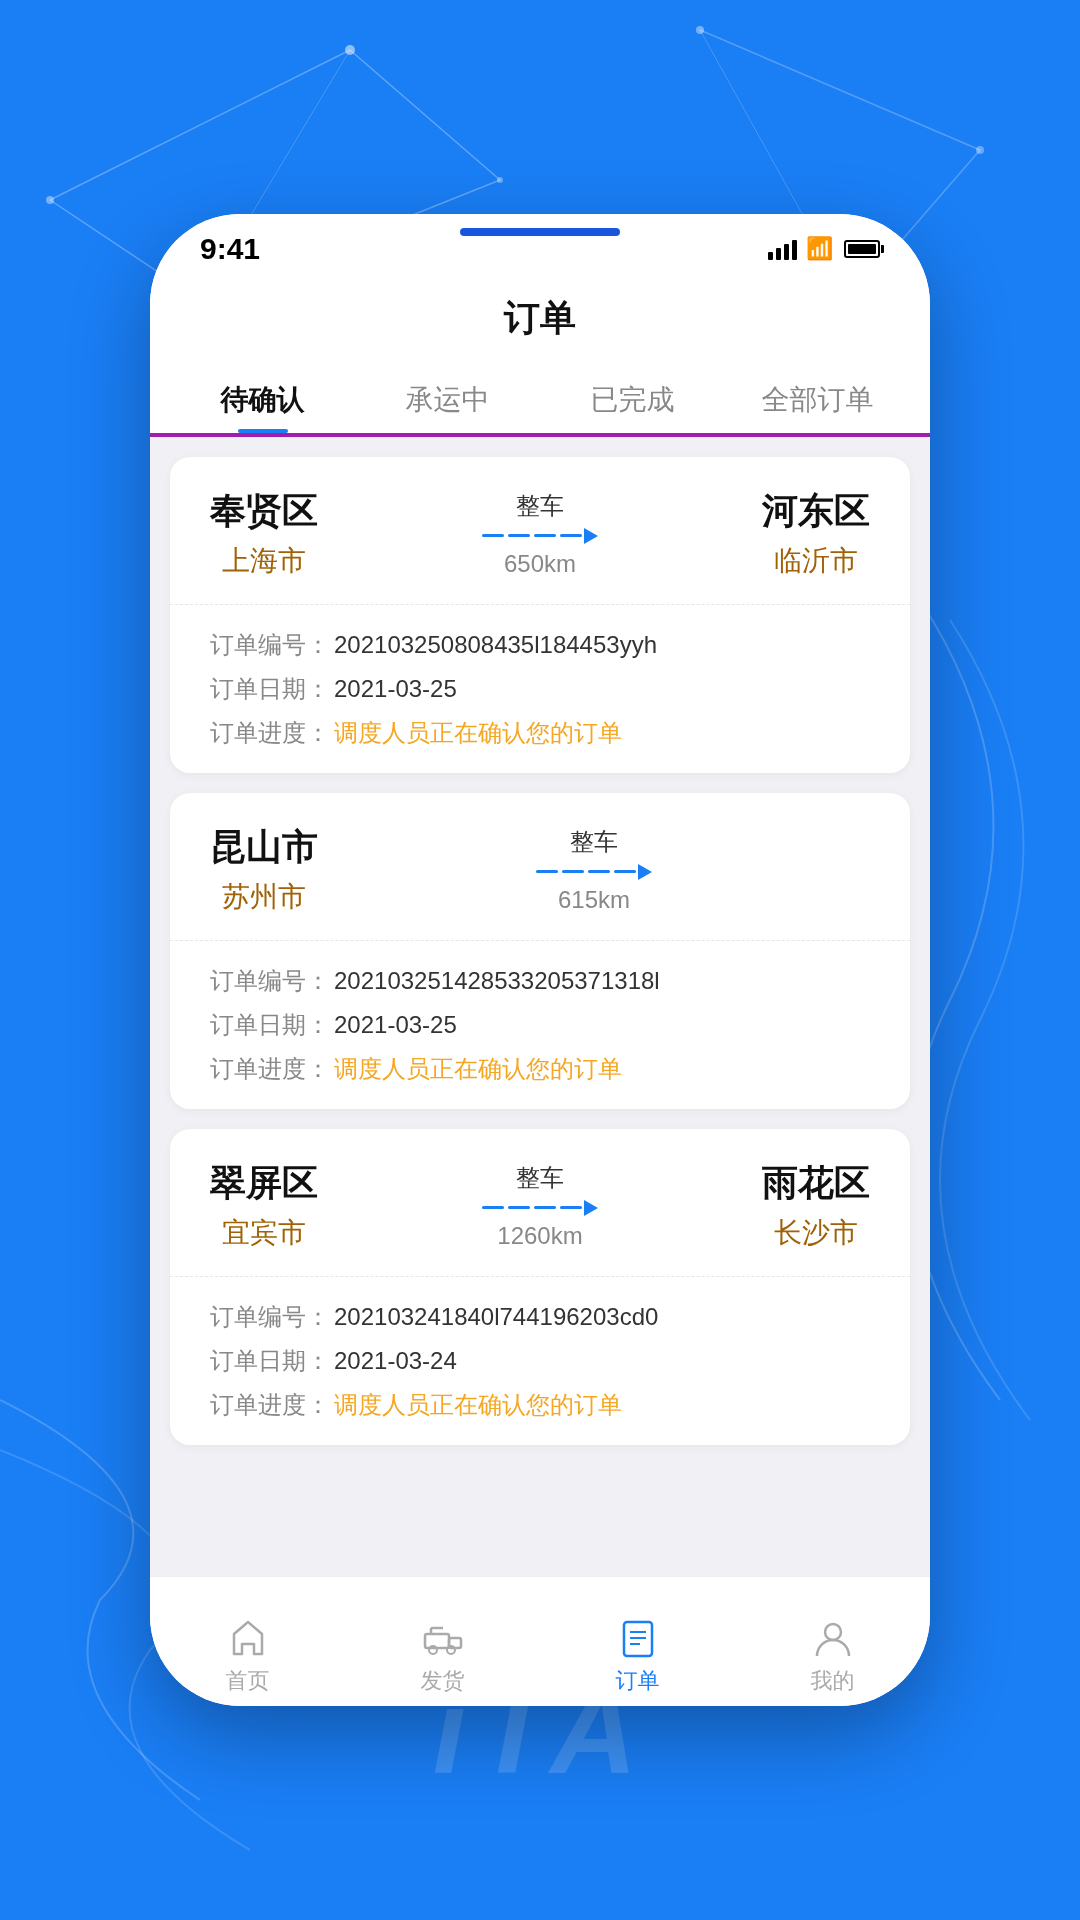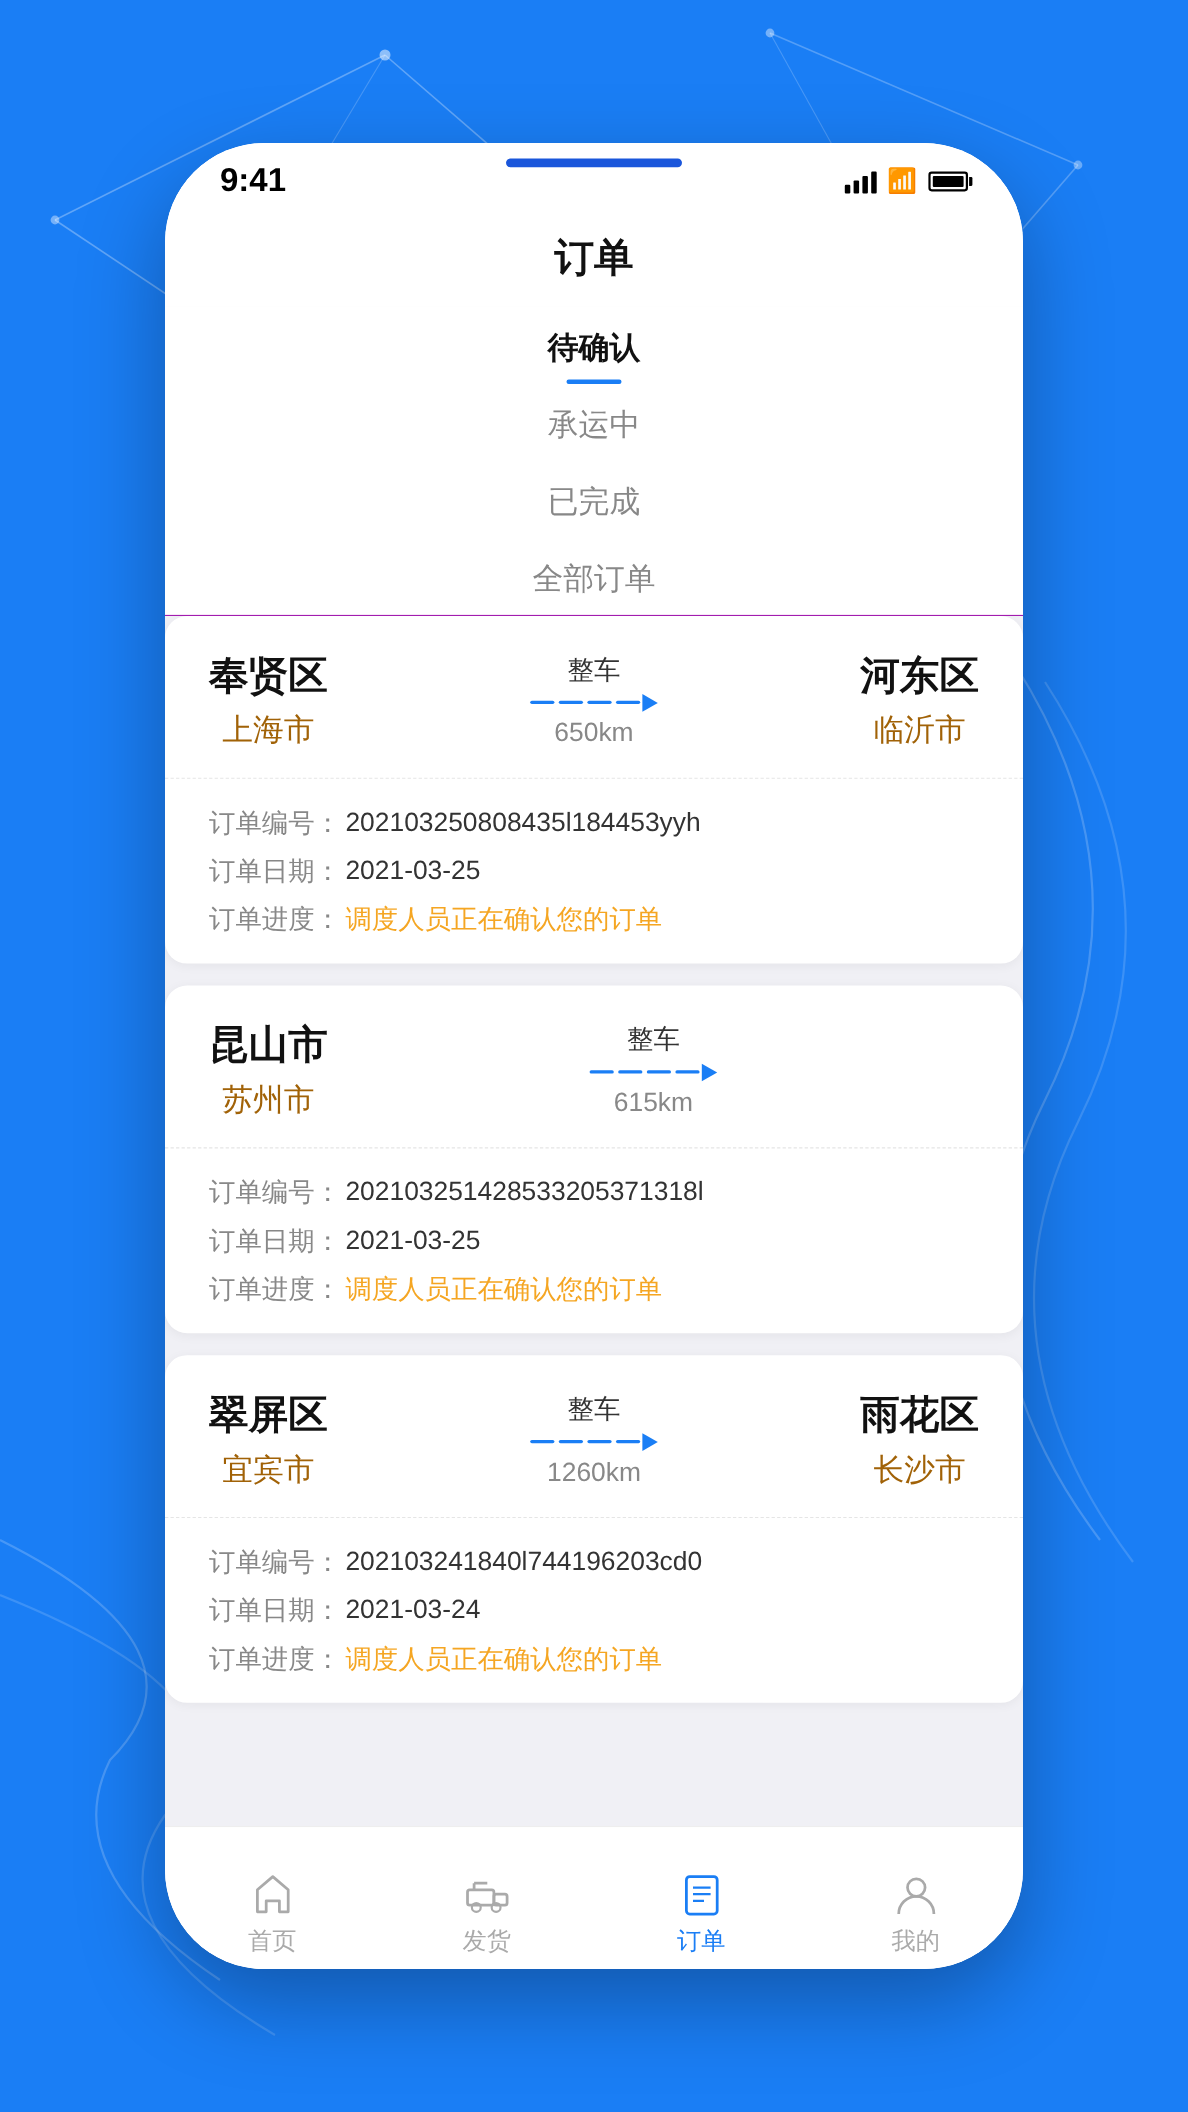--- a/index.html
+++ b/index.html
@@ -11,21 +11,21 @@
       align-items: center;
       justify-content: center;
       font-family: -apple-system, 'PingFang SC', 'Microsoft YaHei', sans-serif;
       overflow: hidden;
       position: relative;
     }
 
     
     .phone-frame {
       width: 780px;
-      height: 1660px;
+      height: 1492px;
       background: #fff;
       border-radius: 90px;
       position: relative;
       box-shadow: 0 30px 80px rgba(0,0,0,0.3);
       overflow: hidden;
     }
 
     
     .top-indicator {
       position: absolute;
@@ -136,23 +136,22 @@
       font-size: 36px;
       font-weight: 600;
       color: #111;
     }
 
     
     .tabs {
       display: flex;
       background: #fff;
       padding: 0 20px;
-      border-bottom: 1px solid #a21caf;
+      border-bottom: 4px solid #a21caf;
       flex-shrink: 0;
-      flex-direction: column;
     }
 
     .tab {
       flex: 1;
       text-align: center;
       padding: 18px 0 14px;
       font-size: 28px;
       color: #888;
       position: relative;
       cursor: pointer;
@@ -172,20 +171,21 @@
       width: 50px;
       height: 4px;
       background: #1a7ef5;
       border-radius: 2px;
     }
 
     
     .content {
       flex: 1;
       overflow-y: auto;
+      padding: 20px;
       display: flex;
       flex-direction: column;
       gap: 20px;
       background: #f0f0f5;
     }
 
     
     .order-card {
       background: #fff;
       border-radius: 20px;

